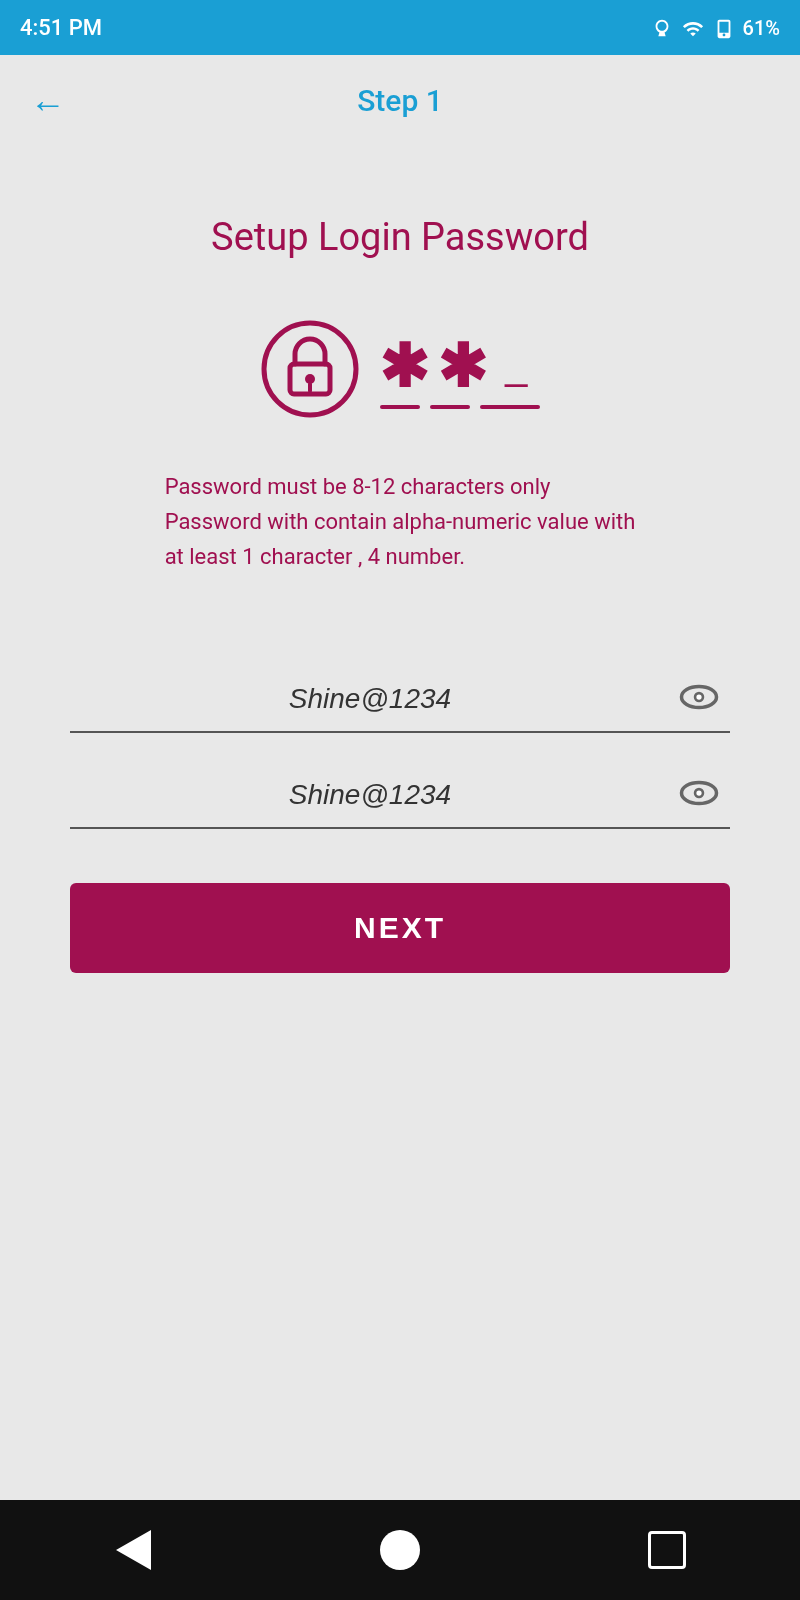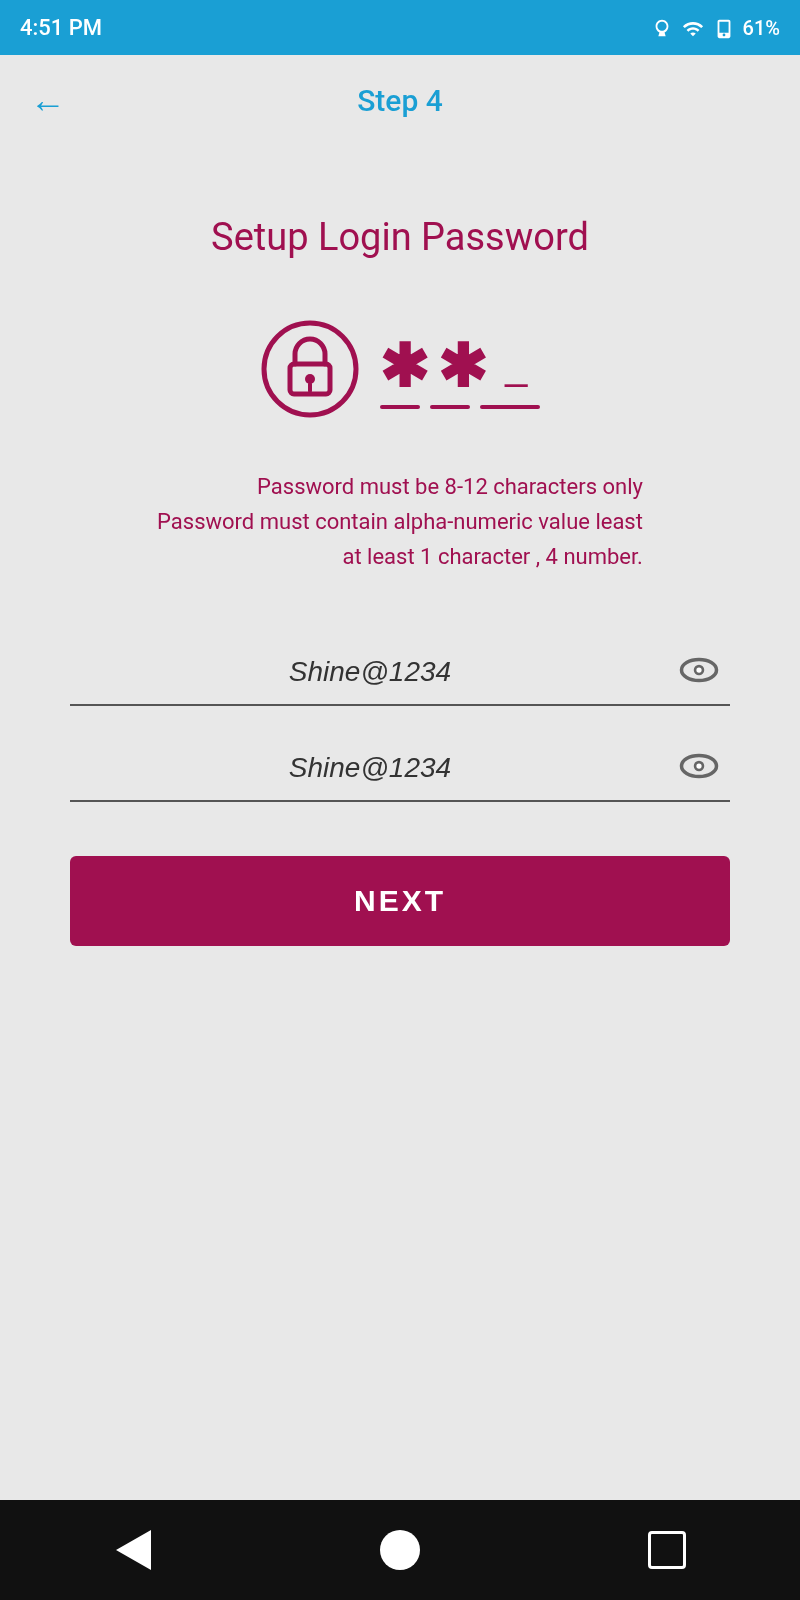--- a/index.html
+++ b/index.html
@@ -131,23 +131,23 @@
       width: 60px;
       height: 4px;
       background: #a01050;
       border-radius: 2px;
     }
 
     
     .info-text {
       color: #a01050;
       font-size: 22px;
-      text-align: right;
+      text-align: left;
       line-height: 1.6;
-      margin-bottom: 65px;
+      margin-bottom: 92px;
       max-width: 640px;
     }
 
     
     .input-container {
       width: 100%;
       max-width: 660px;
       margin-bottom: 30px;
       position: relative;
       display: flex;
@@ -256,21 +256,21 @@
     <svg width="22" height="22" viewBox="0 0 24 24" fill="white">
       <path d="M17 2H7C5.9 2 5 2.9 5 4v16c0 1.1.9 2 2 2h10c1.1 0 2-.9 2-2V4c0-1.1-.9-2-2-2zm-5 18c-.83 0-1.5-.67-1.5-1.5S11.17 17 12 17s1.5.67 1.5 1.5S12.83 20 12 20zm5-4H7V4h10v12z"></path>
     </svg>
 
     <span class="status-battery">61%</span>
   </div>
 </div>
 
 <div class="top-nav">
   <button class="back-button">←</button>
-  <span class="step-title">Step 4</span>
+  <span class="step-title">Step 1</span>
 </div>
 
 <div class="main-content">
 
   <h1 class="page-title">Setup Login Password</h1>
 
   <div class="lock-area">
 
     <svg class="lock-icon-svg" viewBox="0 0 100 100" xmlns="http://www.w3.org/2000/svg">
       <circle cx="50" cy="50" r="46" stroke="#a01050" stroke-width="5" fill="none"></circle>
@@ -288,21 +288,21 @@
       <div class="line-row">
         <div class="line-segment"></div>
         <div class="line-segment"></div>
         <div class="line-segment-long"></div>
       </div>
     </div>
   </div>
 
   <div class="info-text">
     <span>Password must be 8-12 characters only</span><br>
-    <span>Password must contain alpha-numeric value least</span><br>
+    <span>Password with contain alpha-numeric value with</span><br>
     <span>at least 1 character , 4 number.</span>
   </div>
 
   <div class="input-container">
     <input class="input-field" type="text" value="Shine@1234" style="">
     <span class="eye-icon">
       <svg viewBox="0 0 24 24" fill="none" stroke="#666" stroke-width="2" stroke-linecap="round" stroke-linejoin="round">
         <ellipse cx="12" cy="12" rx="10" ry="6"></ellipse>
         <circle cx="12" cy="12" r="3" fill="#666" stroke="none"></circle>
         <circle cx="12" cy="12" r="1.5" fill="white" stroke="none"></circle>

